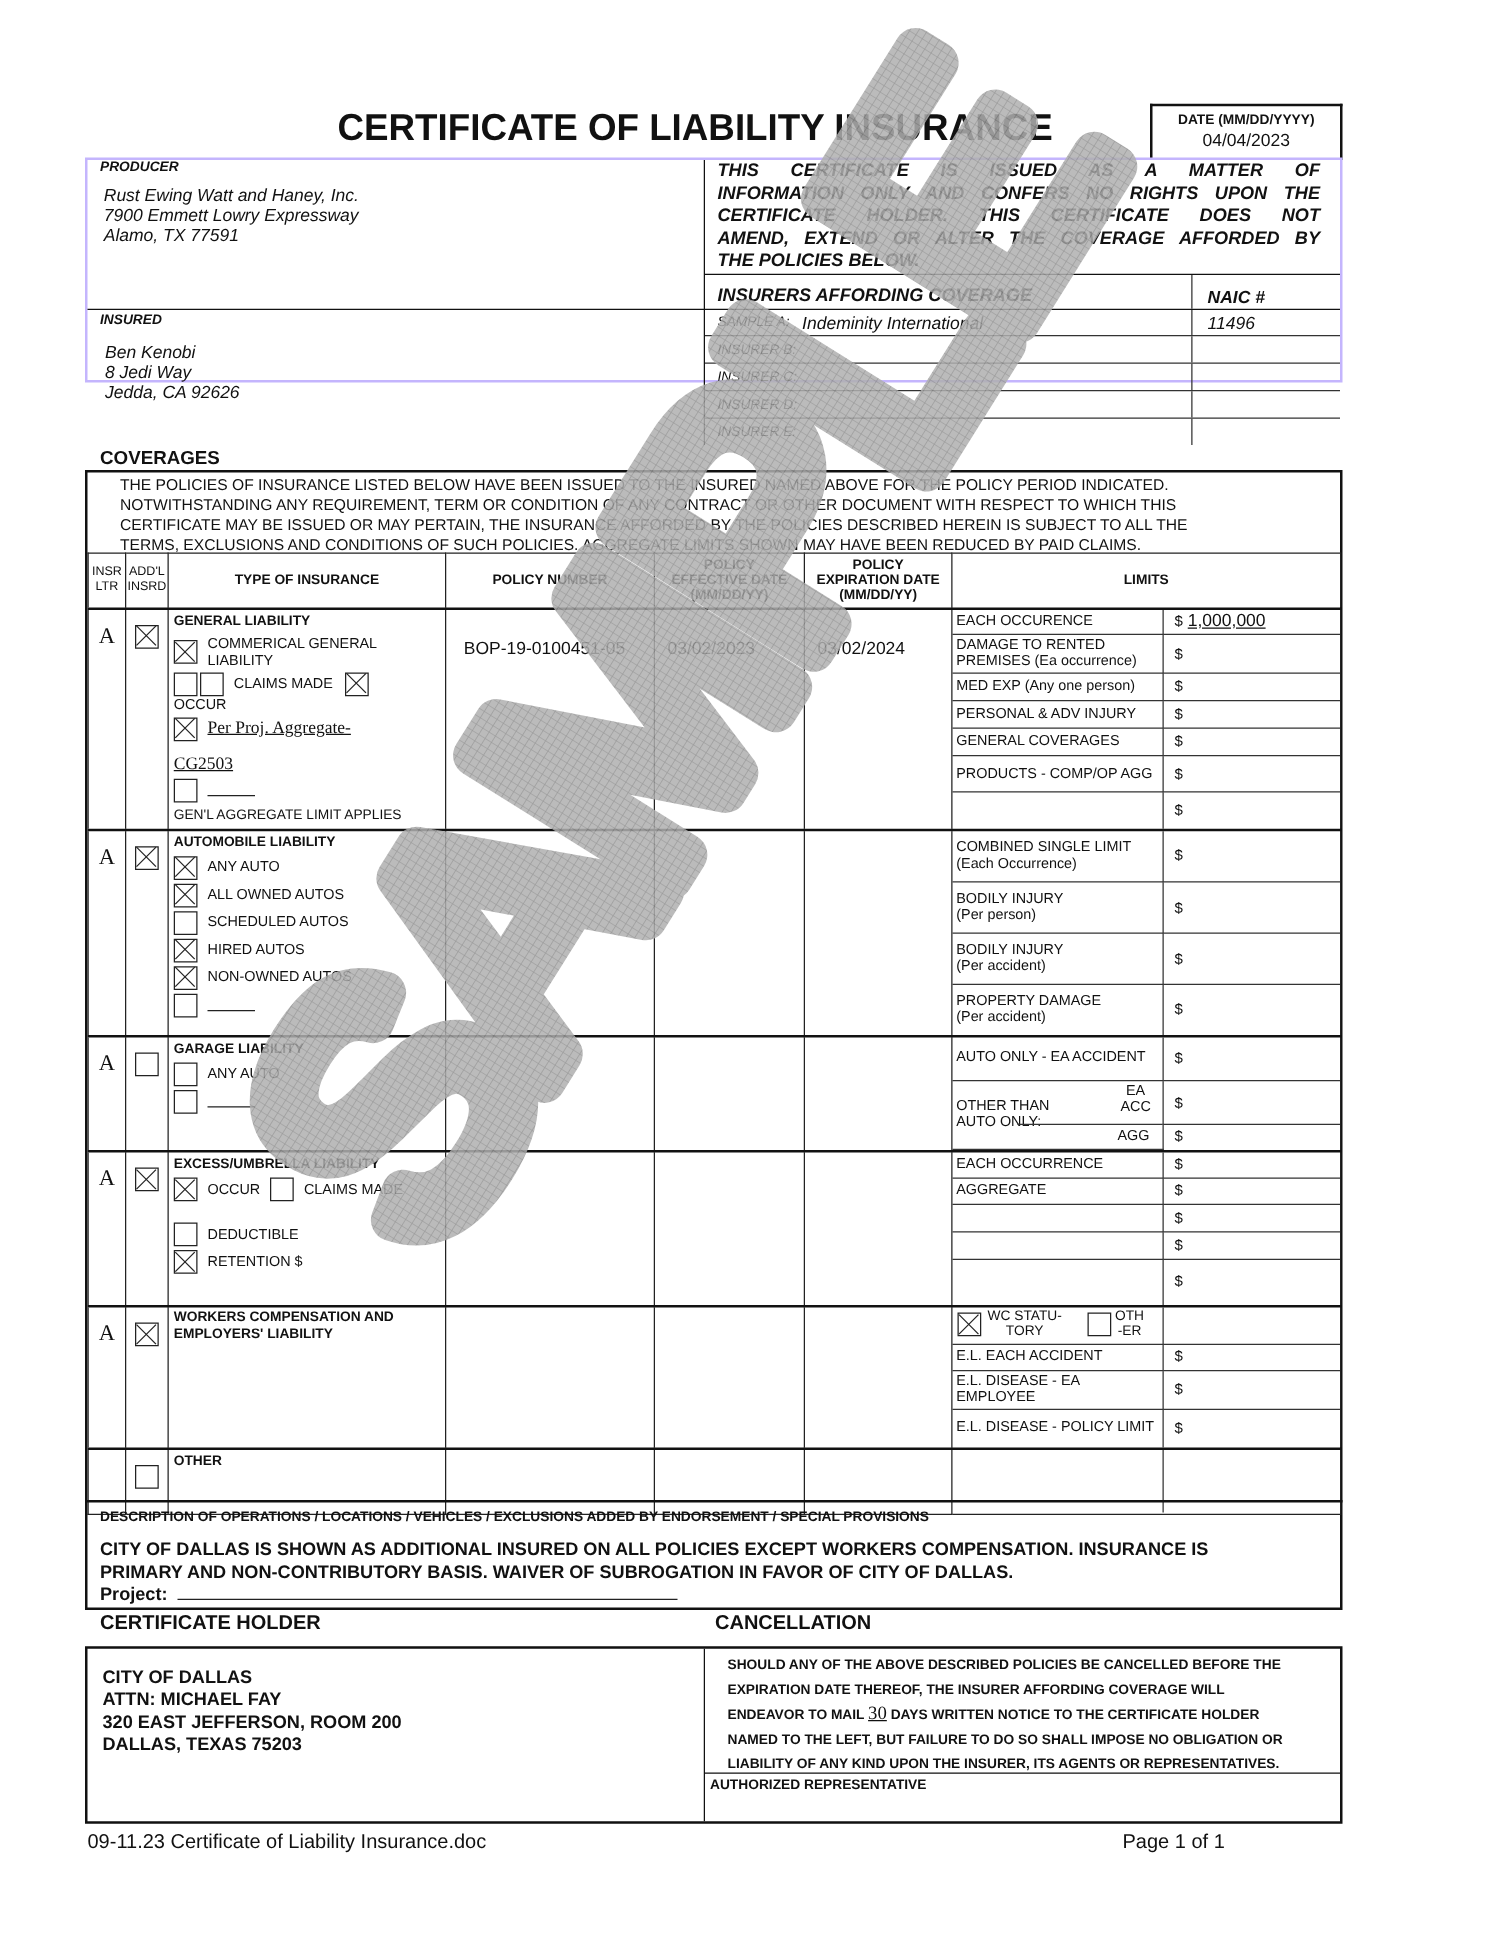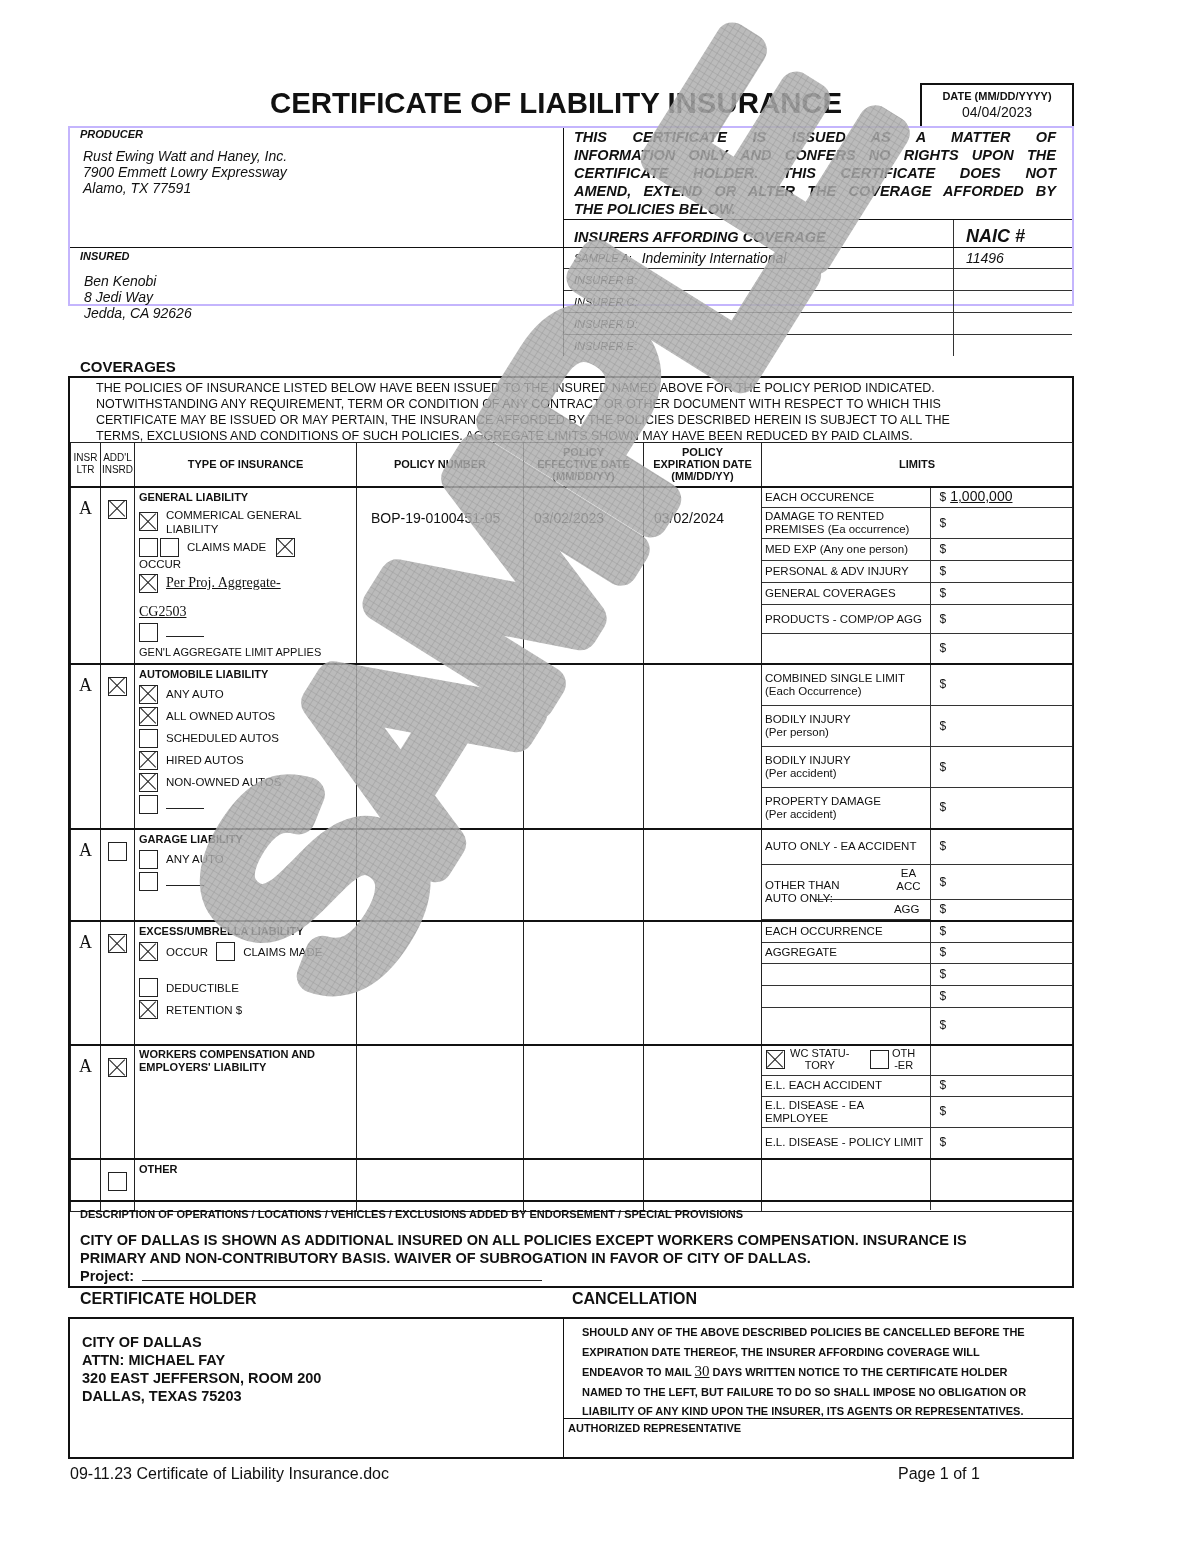--- a/index.html
+++ b/index.html
@@ -103,21 +103,21 @@
   <div class="abs disclaimer">
     <div>THIS CERTIFICATE IS ISSUED AS A MATTER OF</div>
     <div>INFORMATION ONLY AND CONFERS NO RIGHTS UPON THE</div>
     <div>CERTIFICATE HOLDER. THIS CERTIFICATE DOES NOT</div>
     <div>AMEND, EXTEND OR ALTER THE COVERAGE AFFORDED BY</div>
     <div class="last">THE POLICIES BELOW.</div>
   </div>
   <div class="abs insurers">
     <div class="ins-row" style="top:0;height:28px;border-bottom:1.5px solid #111;">
       <div class="ins-name" style="font-size:14.5px;font-weight:bold;padding-top:6px;">INSURERS AFFORDING COVERAGE</div>
-      <div class="ins-naic" style="font-size:18px;font-weight:bold;padding-top:6px;">NAIC #</div>
+      <div class="ins-naic" style="font-size:14px;font-weight:bold;padding-top:6px;">NAIC #</div>
     </div>
     <div class="ins-row" style="top:28px;height:21px;">
       <div class="ins-name">
           <span>SAMPLE A:</span>
           <span class="v">Indeminity International</span>
         </div>
       <div class="ins-naic">11496</div>
     </div>
     <div class="ins-row" style="top:49px;height:22px;">
       <div class="ins-name">

